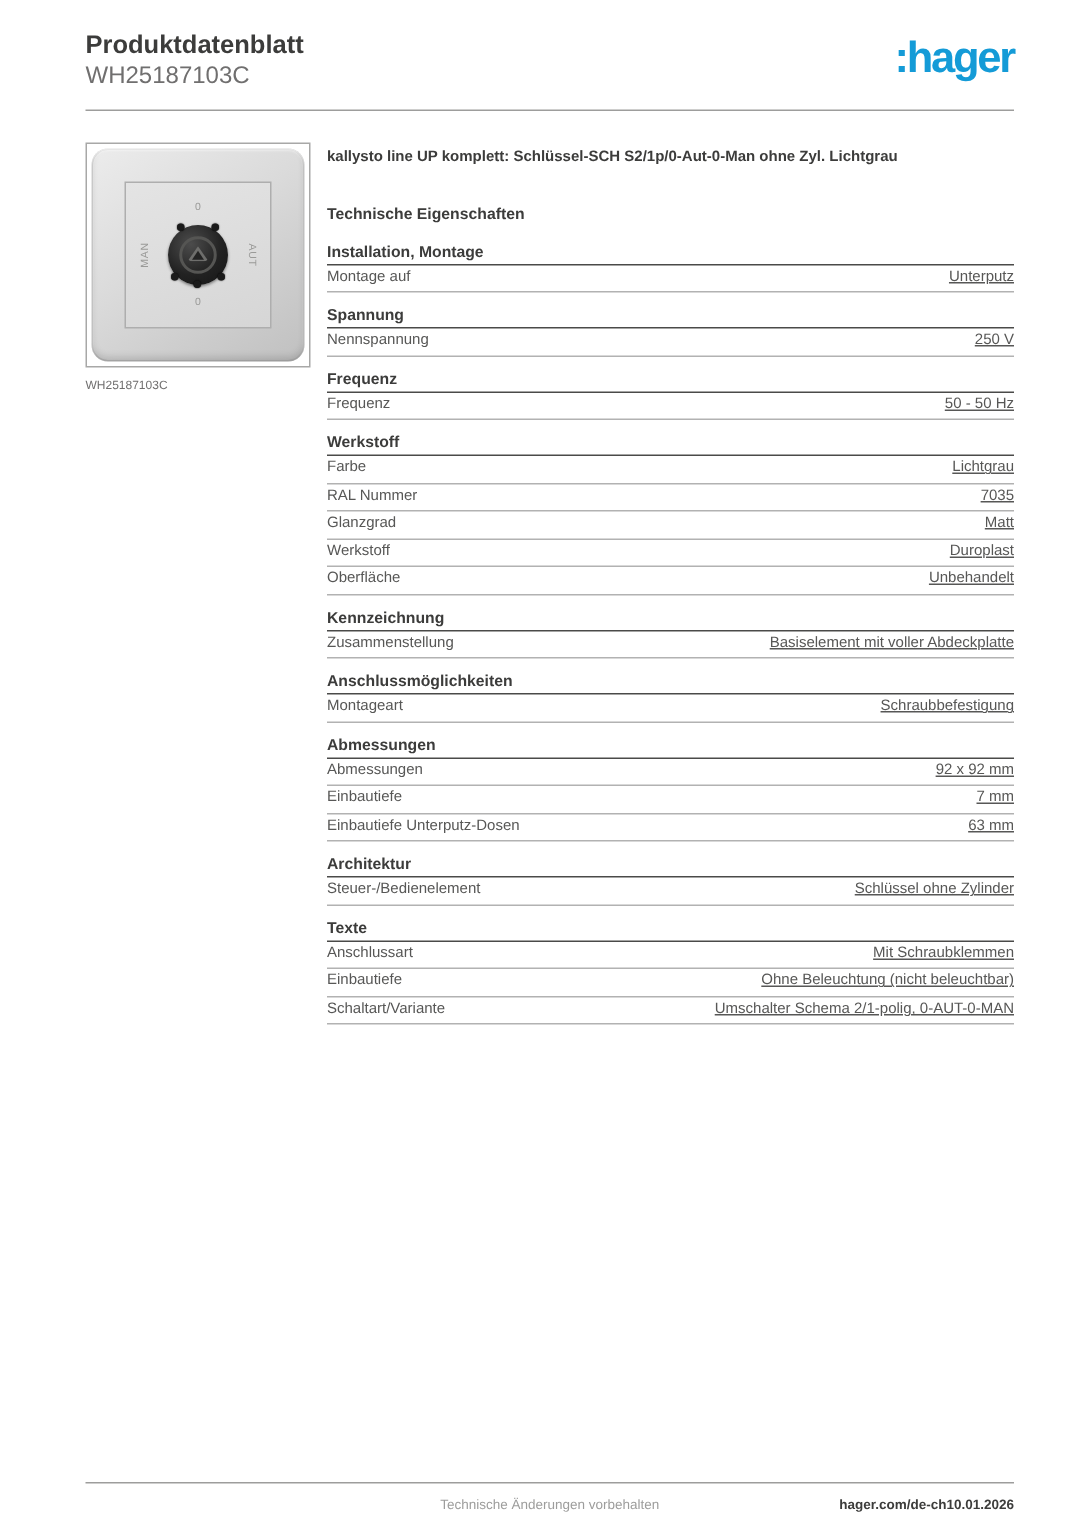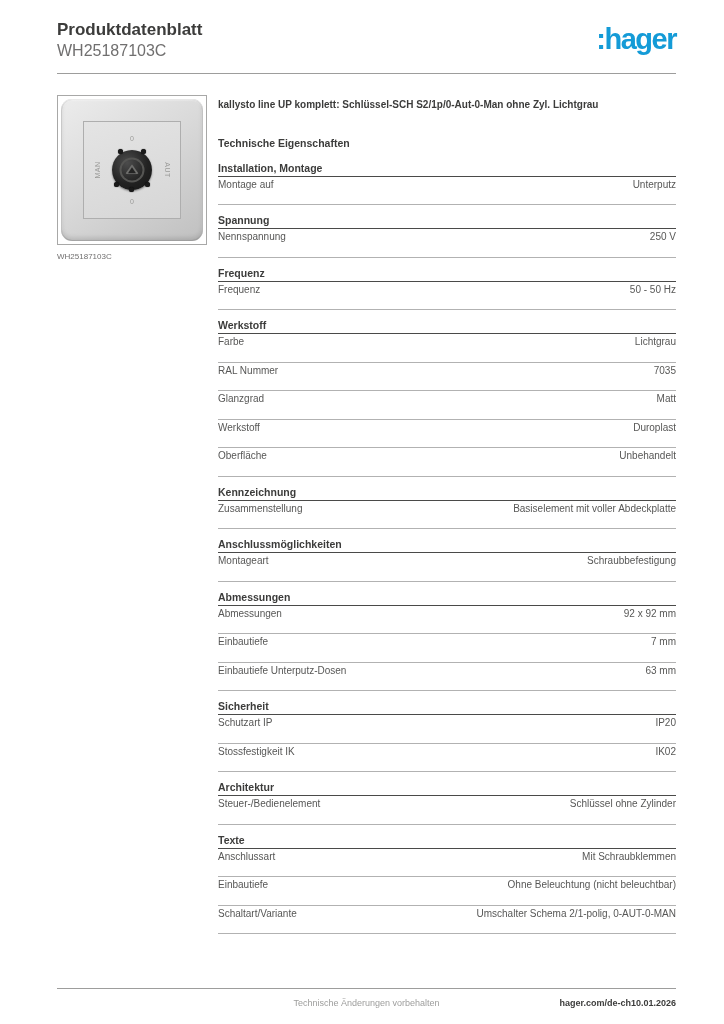--- a/index.html
+++ b/index.html
@@ -110,26 +110,26 @@
   }
   .spec-section { margin-bottom: 9px; }
   .spec-title {
     font-size: 10.5px; font-weight: bold; color: #3c3c3b;
     padding-bottom: 2px;
     border-bottom: 1px solid #4a4a49;
   }
   .spec-row {
     display: flex; justify-content: space-between; align-items: center;
     font-size: 10px; color: #575756;
-    padding: 2px 0 14px 0;
+    padding: 2px 0 4px 0;
     border-bottom: 1px solid #b2b2b2;
     line-height: 1.15;
   }
   .spec-label { text-align: left; }
-  .spec-value { text-align: right; }
+  .spec-value { text-align: right; text-decoration: underline; }
 
   
   .footer {
     position: absolute; left: 57px; right: 48px; bottom: 16px;
     border-top: 1px solid #9d9d9c;
     padding-top: 9px;
   }
   .footer-row { position: relative; display: flex; justify-content: flex-end; font-size: 9px; }
   .f-side   { font-weight: bold; color: #3c3c3b; }
   .f-center { position: absolute; left: 50%; transform: translateX(-50%); color: #9d9d9c; font-weight: normal; }
@@ -244,31 +244,20 @@
             <div class="spec-row">
               <span class="spec-label">Einbautiefe</span>
               <span class="spec-value">7 mm</span>
             </div>
             <div class="spec-row">
               <span class="spec-label">Einbautiefe Unterputz-Dosen</span>
               <span class="spec-value">63 mm</span>
             </div>
           </div>
           <div class="spec-section">
-            <div class="spec-title">Sicherheit</div>
-            <div class="spec-row">
-              <span class="spec-label">Schutzart IP</span>
-              <span class="spec-value">IP20</span>
-            </div>
-            <div class="spec-row">
-              <span class="spec-label">Stossfestigkeit IK</span>
-              <span class="spec-value">IK02</span>
-            </div>
-          </div>
-          <div class="spec-section">
             <div class="spec-title">Architektur</div>
             <div class="spec-row">
               <span class="spec-label">Steuer-/Bedienelement</span>
               <span class="spec-value">Schlüssel ohne Zylinder</span>
             </div>
           </div>
           <div class="spec-section">
             <div class="spec-title">Texte</div>
             <div class="spec-row">
               <span class="spec-label">Anschlussart</span>

